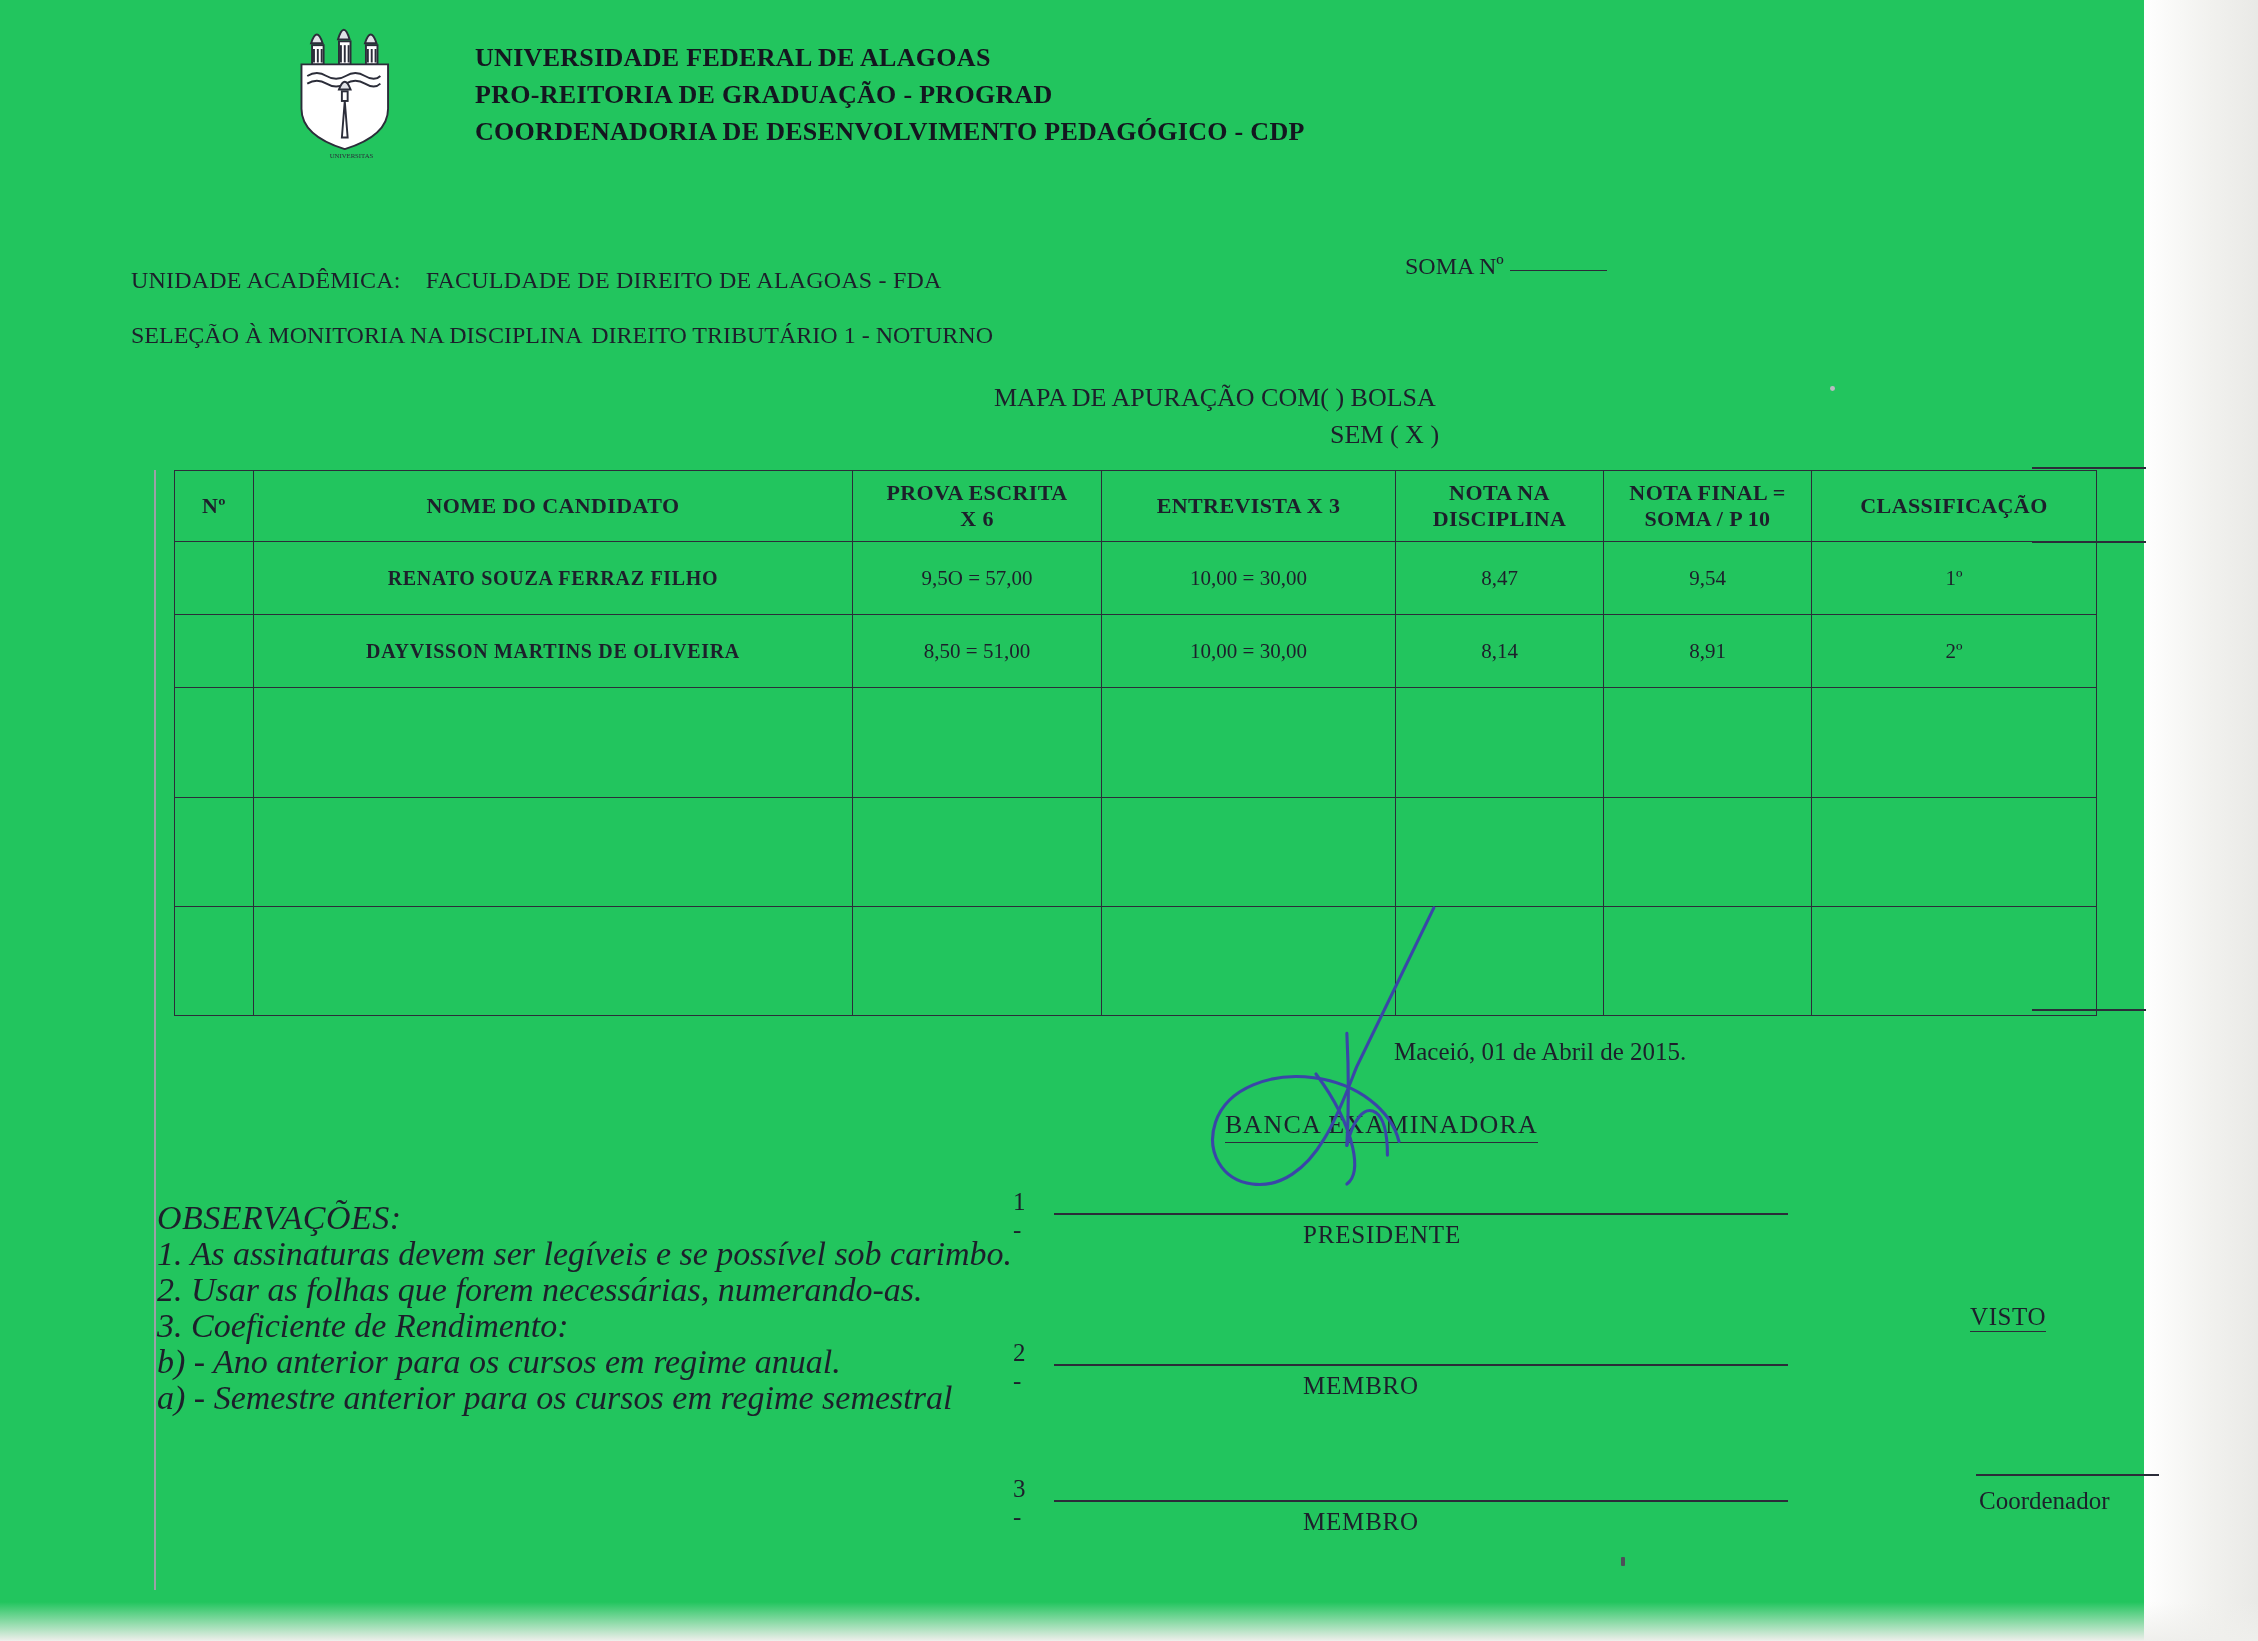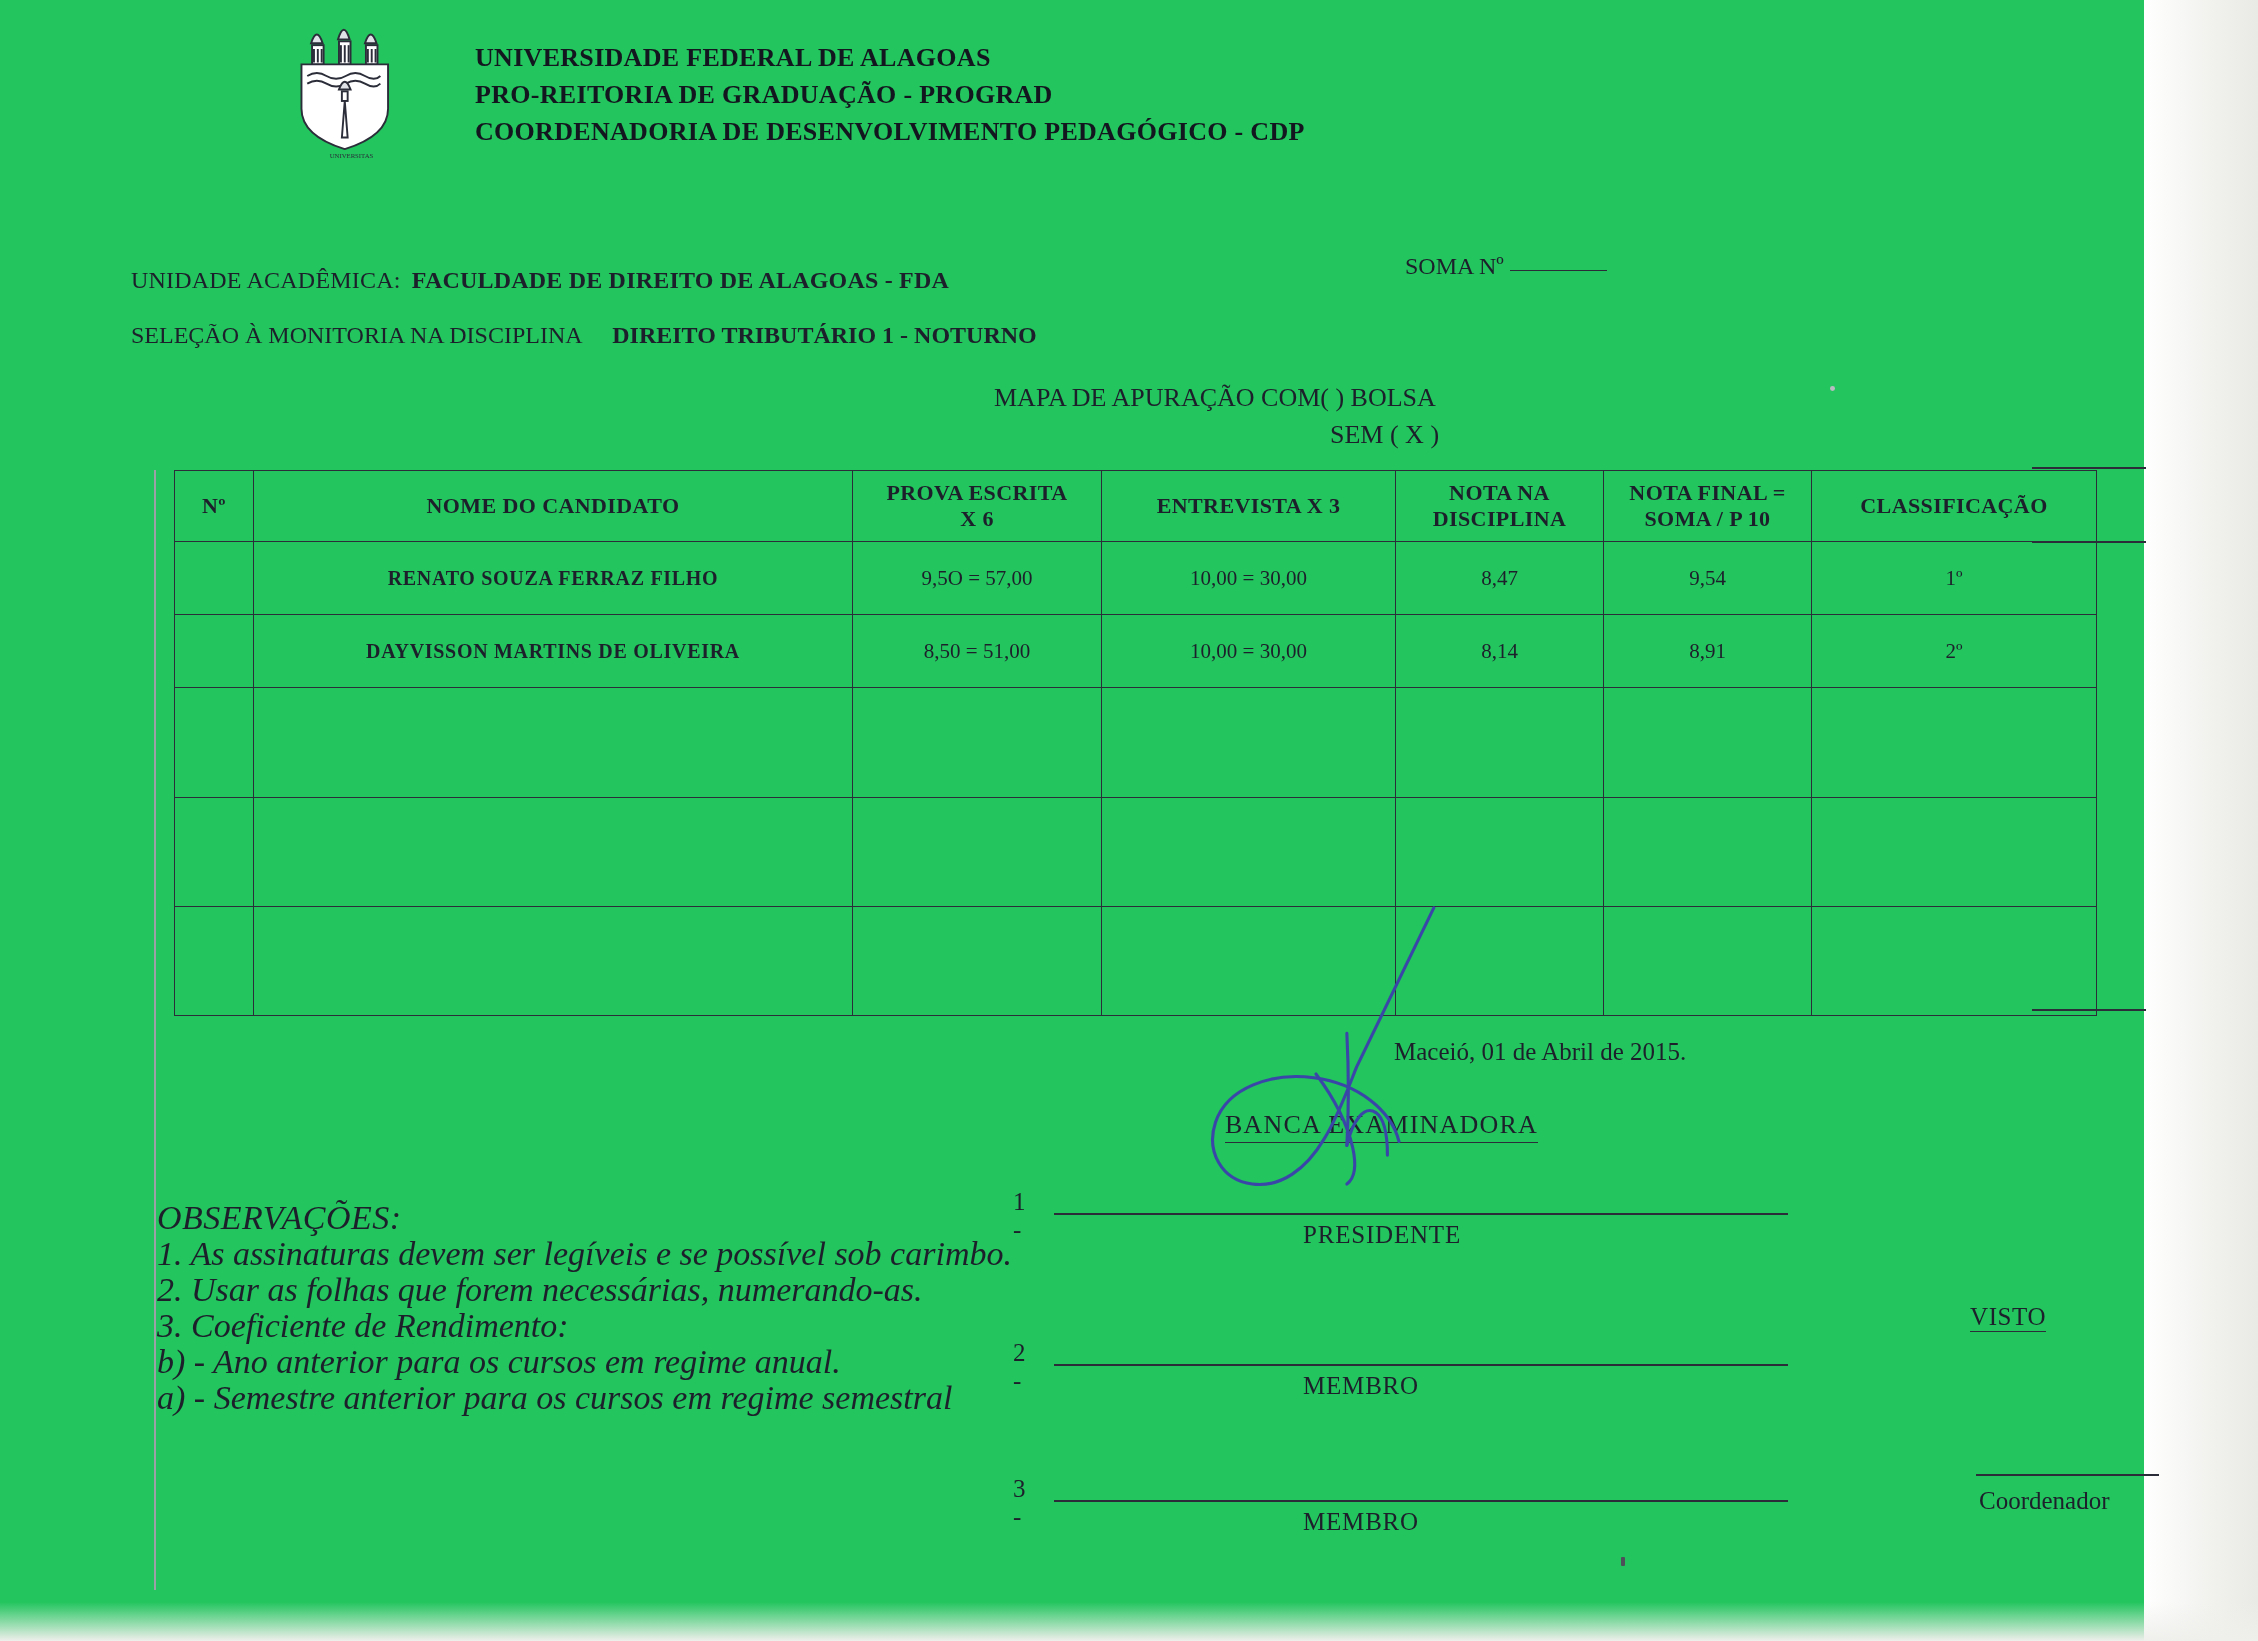--- a/index.html
+++ b/index.html
@@ -59,21 +59,21 @@
   }
 
   .unidade-line {
     position: absolute;
     left: 131px;
     top: 267px;
     font-size: 24px;
     letter-spacing: 0.2px;
   }
   .unidade-line .lbl { font-weight: normal; }
-  .unidade-line .val { font-weight: bold; margin-left: 5px; }
+  .unidade-line .val { font-weight: normal; margin-left: 19px; }
 
   .folha {
     position: absolute;
     left: 1405px;
     top: 253px;
     font-size: 24px;
   }
   .folha .rule {
     display: inline-block;
     width: 97px;
@@ -81,21 +81,21 @@
     margin-left: 5.8px;
     vertical-align: 2.9px;
   }
 
   .selecao-line {
     position: absolute;
     left: 131px;
     top: 322px;
     font-size: 24px;
   }
-  .selecao-line .val { font-weight: bold; margin-left: 25px; }
+  .selecao-line .val { font-weight: normal; margin-left: 4px; }
 
   .mapa {
     position: absolute;
     left: 994px;
     top: 379px;
     font-size: 26px;
     line-height: 37px;
   }
   .mapa .sem { margin-left: 336px; }
 

